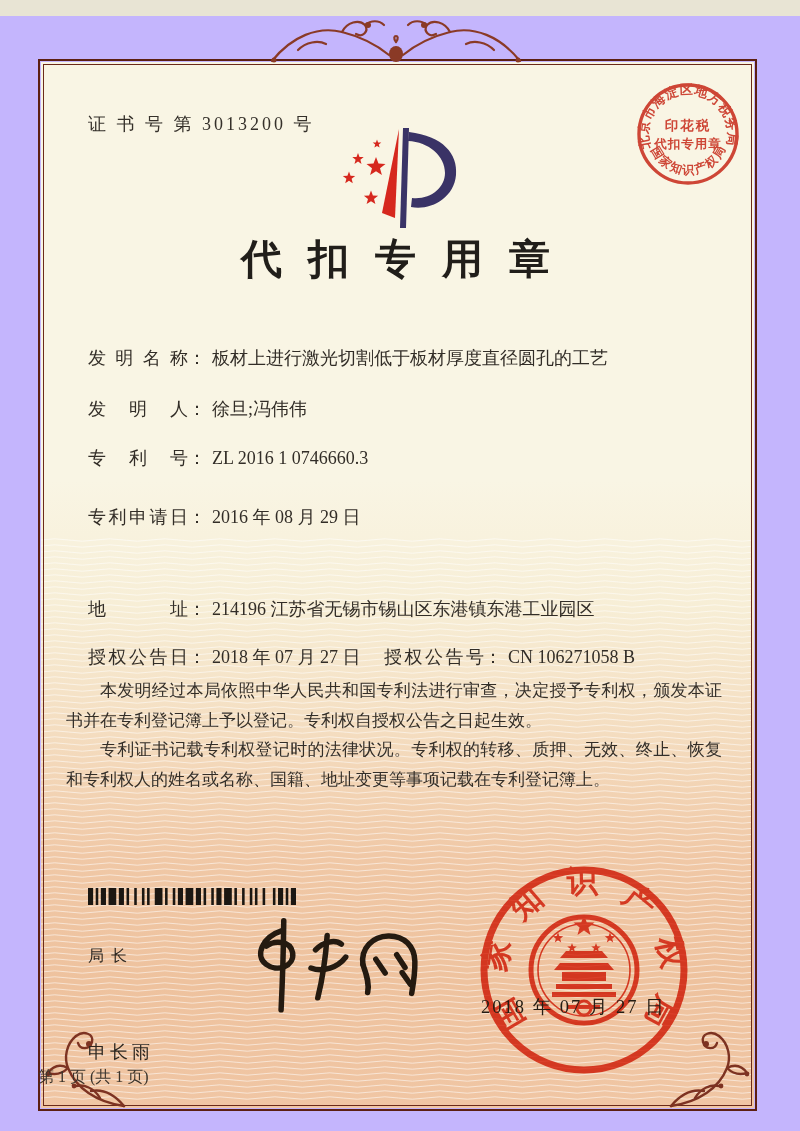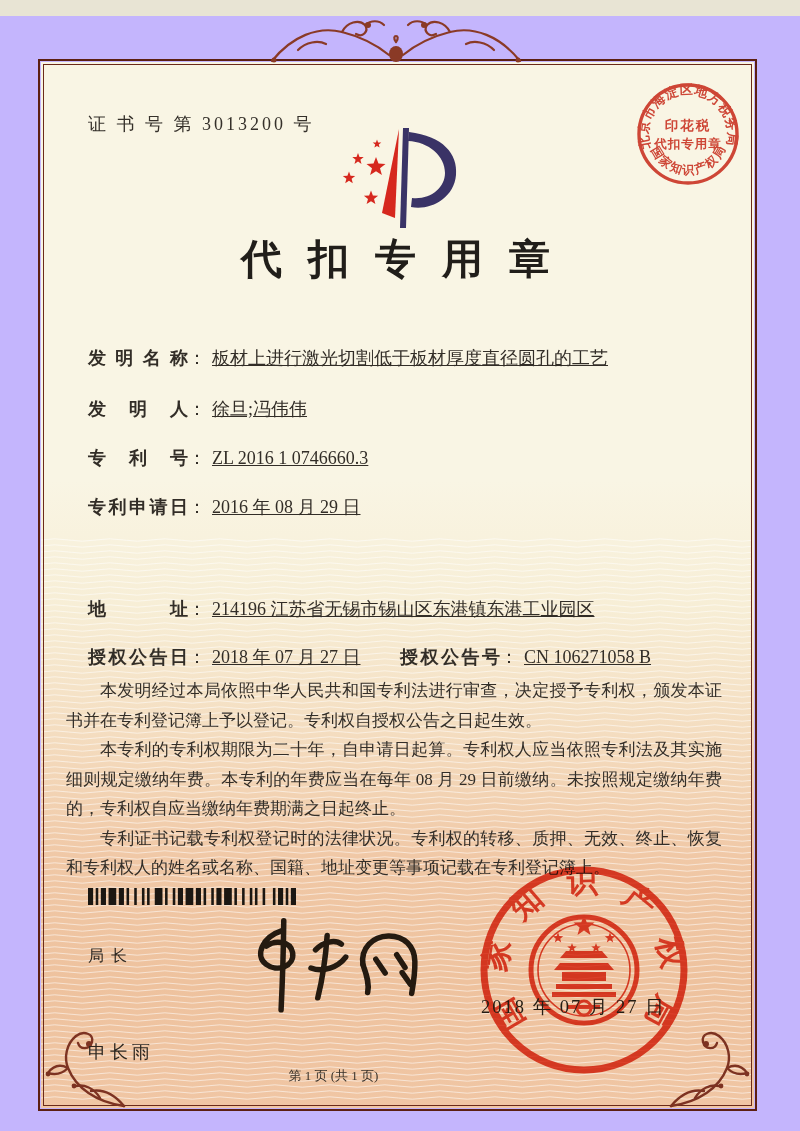--- a/index.html
+++ b/index.html
@@ -19,35 +19,35 @@
   }
   #waves{position:absolute;left:1px;top:1px;}
   .cert-no{position:absolute;left:88px;top:96px;font-size:18px;letter-spacing:3px;color:#35302a;}
   .tax-stamp{position:absolute;left:627px;top:57px;opacity:.92;mix-blend-mode:multiply;}
   .logo{position:absolute;left:325px;top:110px;}
   .title{
     position:absolute;left:38px;top:216px;width:715px;text-align:center;
     font-size:41px;font-weight:bold;letter-spacing:26px;text-indent:26px;color:#211e1a;
   }
   .field-row{position:absolute;left:88px;width:650px;font-size:18px;white-space:nowrap;color:#322d27;}
-  .field-label{display:inline-block;width:100px;text-align:justify;text-align-last:justify;vertical-align:bottom;font-weight:bold;}
-  .field-value{padding-left:6px;text-decoration:underline;}
-  .field-group2{position:absolute;left:312px;top:0;}
+  .field-label{display:inline-block;width:100px;text-align:justify;text-align-last:justify;vertical-align:bottom;}
+  .field-value{padding-left:6px;}
+  .field-group2{position:absolute;left:296px;top:0;}
   .paragraphs{
     position:absolute;left:66px;top:660px;width:656px;
     font-size:17px;line-height:29.5px;text-align:justify;color:#332e28;
   }
   .paragraphs p{margin:0;text-indent:2em;font-family:Liberation Serif, serif;}
   .barcode{position:absolute;left:88px;top:872px;}
   .officer-title{position:absolute;left:88px;top:930px;font-size:16px;letter-spacing:7px;color:#2b2620;}
   .officer-name{position:absolute;left:88px;top:1024px;font-size:18px;letter-spacing:4px;color:#2b2620;}
   .signature{position:absolute;left:195px;top:896px;transform:rotate(-1.5deg);}
   .seal{position:absolute;left:472px;top:842px;mix-blend-mode:multiply;opacity:.93;}
   .seal-date{position:absolute;left:481px;top:978px;font-size:18.5px;letter-spacing:2px;color:#241d14;z-index:6;}
-  .footer{position:absolute;left:38px;top:1051px;width:591px;text-align:center;font-size:13px;color:#3a332b;}
+  .footer{position:absolute;left:38px;top:1051px;width:591px;text-align:left;font-size:16px;color:#3a332b;}
   .top-ornament{position:absolute;left:268px;top:0;}
   .flourish{position:absolute;top:1012px;}
   .flourish.left{left:44px;}
   .flourish.right{left:666px;transform:scaleX(-1);}
 </style>
 </head>
 <body>
 
 <div class="page">
 
@@ -233,36 +233,35 @@
 
   <div class="field-row" style="top:330px">
     <span class="field-label">发明名称</span><span>：</span><span class="field-value">板材上进行激光切割低于板材厚度直径圆孔的工艺</span>
   </div>
   <div class="field-row" style="top:381px">
     <span class="field-label">发明人</span><span>：</span><span class="field-value">徐旦;冯伟伟</span>
   </div>
   <div class="field-row" style="top:430px">
     <span class="field-label">专利号</span><span>：</span><span class="field-value">ZL 2016 1 0746660.3</span>
   </div>
-  <div class="field-row" style="top:479px">
+  <div class="field-row" style="top:489px">
     <span class="field-label">专利申请日</span><span>：</span><span class="field-value">2016 年 08 月 29 日</span>
   </div>
   <div class="field-row" style="top:581px">
     <span class="field-label">地址</span><span>：</span><span class="field-value">214196  江苏省无锡市锡山区东港镇东港工业园区</span>
   </div>
   <div class="field-row" style="top:629px">
     <span class="field-label">授权公告日</span><span>：</span><span class="field-value">2018 年 07 月 27 日</span>
     <span class="field-group2">
       <span class="field-label">授权公告号</span><span>：</span><span class="field-value">CN 106271058 B</span>
     </span>
   </div>
 
   <div class="paragraphs">
     <p>本发明经过本局依照中华人民共和国专利法进行审查，决定授予专利权，颁发本证书并在专利登记簿上予以登记。专利权自授权公告之日起生效。</p>
-    <p>本专利的专利权期限为二十年，自申请日起算。专利权人应当依照专利法及其实施细则规定缴纳年费。本专利的年费应当在每年 08 月 29 日前缴纳。未按照规定缴纳年费的，专利权自应当缴纳年费期满之日起终止。</p>
     <p>专利证书记载专利权登记时的法律状况。专利权的转移、质押、无效、终止、恢复和专利权人的姓名或名称、国籍、地址变更等事项记载在专利登记簿上。</p>
   </div>
 
   <svg class="barcode" id="barcodeSvg" width="208" height="17">
       <rect x="0" y="0" width="5.135802469135802" height="17" fill="#1b1712"></rect>
       <rect x="7.703703703703703" y="0" width="2.567901234567901" height="17" fill="#1b1712"></rect>
       <rect x="12.839506172839506" y="0" width="5.135802469135802" height="17" fill="#1b1712"></rect>
       <rect x="20.543209876543212" y="0" width="7.703703703703703" height="17" fill="#1b1712"></rect>
       <rect x="30.814814814814817" y="0" width="5.135802469135802" height="17" fill="#1b1712"></rect>
       <rect x="38.51851851851852" y="0" width="2.567901234567901" height="17" fill="#1b1712"></rect>

